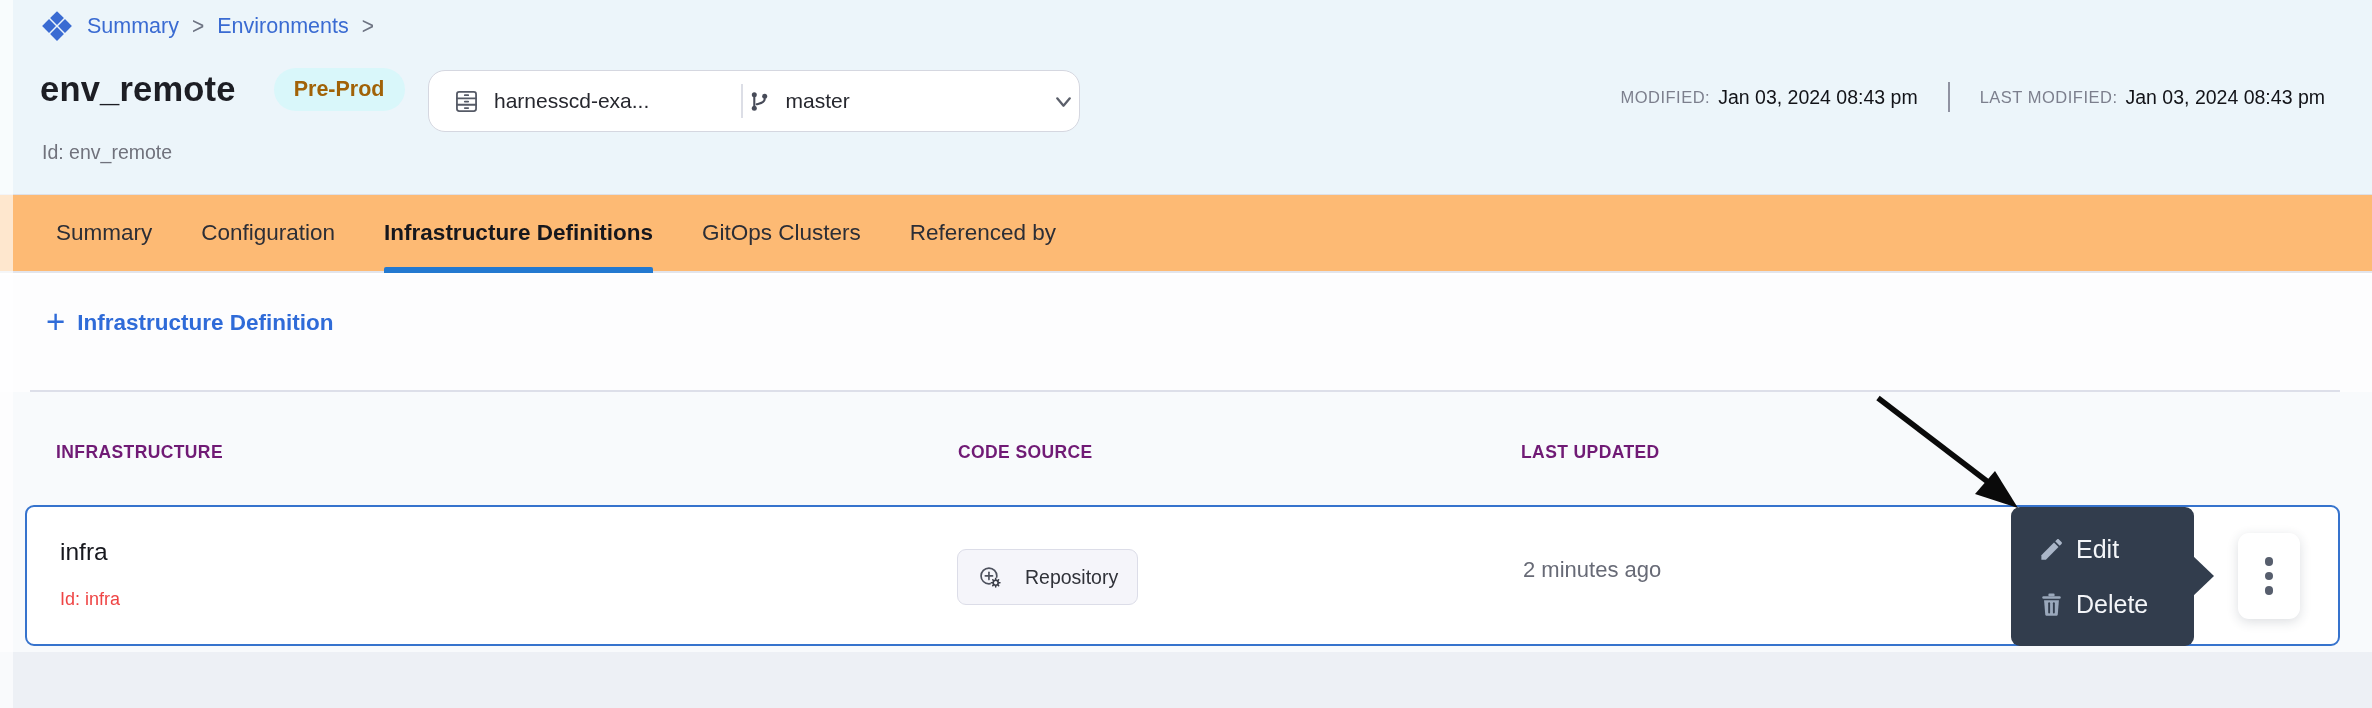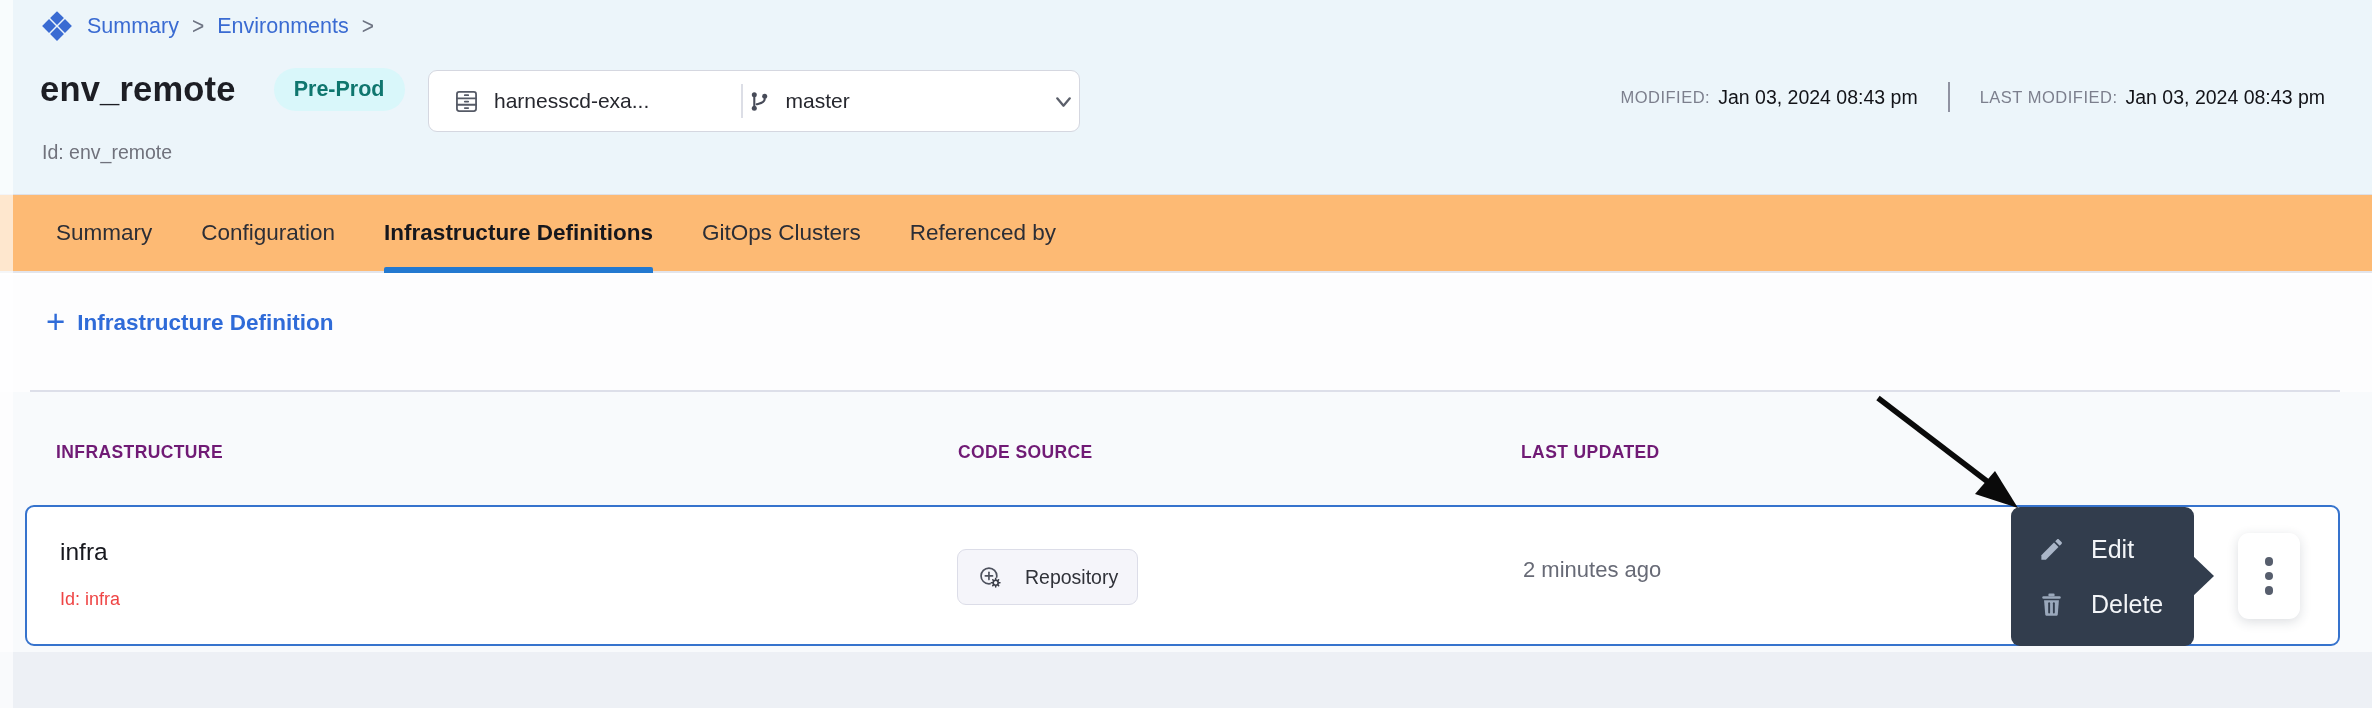--- a/index.html
+++ b/index.html
@@ -10,26 +10,26 @@
   
   .header { position:absolute; left:0; top:0; width:100%; height:194px; background:#ecf5fa; }
   .left-sliver { position:absolute; left:0; top:0; width:13px; height:708px; background:rgba(255,255,255,.65); z-index:6; }
 
   .breadcrumb { position:absolute; left:40px; top:9px; display:flex; align-items:center; gap:13px; font-size:21.5px; }
   .crumb { color:#3a6bd2; cursor:pointer; }
   .crumb-sep { color:#6d7382; font-size:21px; transform:scaleY(1.15); }
 
   .title-row { position:absolute; left:40px; top:68px; display:flex; align-items:center; gap:38px; }
   .env-title { font-size:34.5px; font-weight:600; color:#1d1e24; letter-spacing:.2px; }
-  .env-badge { background:#d9f7fa; color:#0f766e; font-size:21.5px; font-weight:700; padding:9px 20px; border-radius:999px; }
+  .env-badge { background:#d9f7fa; color:#a16207; font-size:21.5px; font-weight:700; padding:9px 20px; border-radius:999px; }
 
   .env-id { position:absolute; left:42px; top:141px; font-size:19.5px; color:#70727c; }
 
   .repo-box { position:absolute; left:428px; top:70px; width:652px; height:62px; background:#fff;
-              border:1.5px solid #d5d7e0; border-radius:9px; display:flex; align-items:stretch; }
+              border:1.5px solid #d5d7e0; border-radius:17px; display:flex; align-items:stretch; }
   .repo-part { display:flex; align-items:center; gap:14px; padding:0 24px; width:312px; }
   .repo-divider { width:1.5px; background:#dcdee6; margin:13px 0; }
   .branch-part { display:flex; align-items:center; gap:14px; padding:0 4px; flex:1; cursor:pointer; }
   .repo-text { font-size:21px; font-weight:500; color:#26272e; white-space:nowrap; }
   .chevron { margin-left:auto; display:flex; align-items:center; }
 
   .meta { position:absolute; right:47px; top:82px; display:flex; align-items:center; }
   .meta-label { font-size:16.5px; color:#7c7f8d; letter-spacing:.5px; margin-right:8px; }
   .meta-value { font-size:19.5px; font-weight:500; color:#121318; white-space:nowrap; }
   .meta-pipe { width:2px; height:30px; background:#8f92a1; margin:0 30px; }
@@ -73,21 +73,21 @@
                border-radius:11px; box-shadow:0 3px 12px rgba(40,50,70,.16); cursor:pointer;
                display:flex; flex-direction:column; align-items:center; justify-content:center; gap:6px; }
   .kebab-dot { width:8.5px; height:8.5px; border-radius:50%; background:#575e6d; }
 
   .page-bottom { position:absolute; left:0; top:260px; width:100%; height:56px; background:#edf0f5; }
 
   
   .context-menu { position:absolute; left:2011px; top:507px; width:183px; height:139px; background:#323d4d;
                   border-radius:9px; z-index:20; display:flex; flex-direction:column; justify-content:center;
                   gap:6px; padding:8px 0; }
-  .menu-item { display:flex; align-items:center; gap:26px; padding:10px 0 10px 27px; cursor:pointer; }
+  .menu-item { display:flex; align-items:center; gap:11px; padding:10px 0 10px 27px; cursor:pointer; }
   .menu-label { font-size:25px; font-weight:500; color:#f3f5f8; }
   .menu-caret { position:absolute; right:-20px; top:48px; width:22px; height:42px; }
 
   
   .arrow-overlay { position:absolute; left:1850px; top:370px; width:230px; height:170px; z-index:30; pointer-events:none; }
 </style>
 </head>
 <body>
 
 <div class="page">

